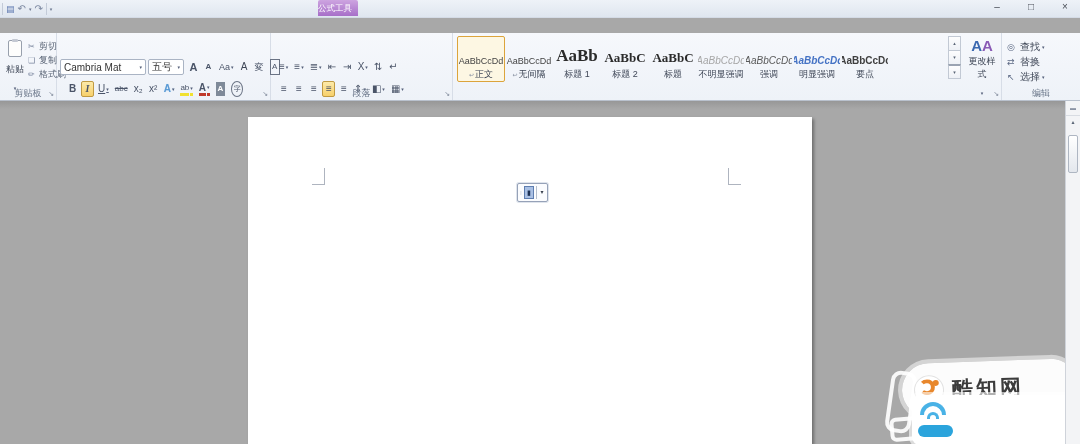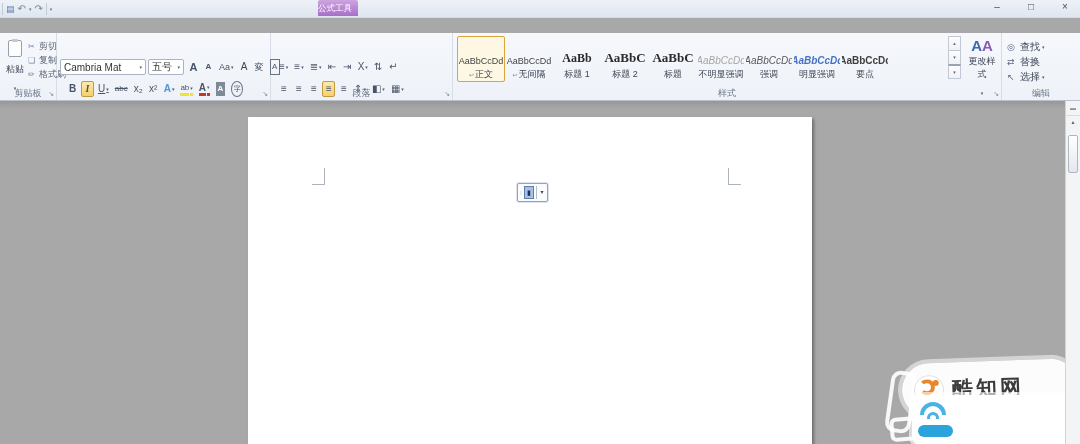--- a/index.html
+++ b/index.html
@@ -85,21 +85,21 @@
   .shading i{font-weight:700;color:#fff;background:#7f8a99;padding:0 2px;font-size:8px;}
   .enclose i{border:1px solid #6a7384;border-radius:50%;font-size:7px;padding:0 1.5px;}
   .al i,.ac i,.ar i,.aj i,.ad i{letter-spacing:-1px;}
 
   
   .gallery{position:absolute;left:4px;top:3px;display:flex;}
   .sitem{width:48px;height:46px;text-align:center;border:1px solid transparent;border-radius:2px;padding-top:2px;}
   .sitem.sel{border-color:#dca43b;background:#fdf7e3;}
   .prev{height:27px;display:flex;align-items:flex-end;justify-content:center;color:#333;overflow:hidden;white-space:nowrap;}
   .p-body{font-size:9px;color:#444;}
-  .p-h1{font-size:12px;font-weight:700;font-family:"Liberation Serif",serif;color:#2b2b2b;}
+  .p-h1{font-size:17px;font-weight:700;font-family:"Liberation Serif",serif;color:#2b2b2b;}
   .p-h2{font-size:13px;font-weight:700;font-family:"Liberation Serif",serif;color:#2b2b2b;}
   .p-title{font-size:13px;font-weight:700;font-family:"Liberation Serif",serif;color:#2b2b2b;}
   .p-subtitle{font-size:14px;font-weight:700;font-family:"Liberation Serif",serif;color:#2b2b2b;}
   .p-subtle{font-size:10px;font-style:italic;color:#a6a6a6;}
   .p-emph{font-size:10px;font-style:italic;color:#595959;}
   .p-intense{font-size:10px;font-style:italic;font-weight:600;color:#4472c4;}
   .p-strong{font-size:10px;font-weight:700;color:#3f3f3f;}
   .sname{font-size:9px;color:#3e4656;margin-top:2px;white-space:nowrap;}
   .sname .mk{font-size:6px;color:#8a93a3;margin-right:1px;}
   .sstrip{position:absolute;left:495px;top:3px;width:13px;}
@@ -394,21 +394,20 @@
       <div class="sstrip">
         <div class="sbx">▴</div>
         <div class="sbx">▾</div>
         <div class="sbx" style="border-top:2px solid #9aa3b2;">▾</div>
       </div>
       <div class="chgstyles">
         <div class="aa"><span class="a1">A</span><span class="a2">A</span></div>
         <span class="lbl">更改样式</span>
         <span class="dd">▾</span>
       </div>
-      <div class="grp-label">样式</div>
       <span class="launcher">↘</span>
     </div>
 
     <div class="grp g-edit" style="border-right:none;">
       <div style="position:absolute;left:0;top:6px;right:0;">
           <div class="erow">
             <i class="ic">◎</i>
             <span>查找</span>
             <i class="dd">▾</i>
           </div>

